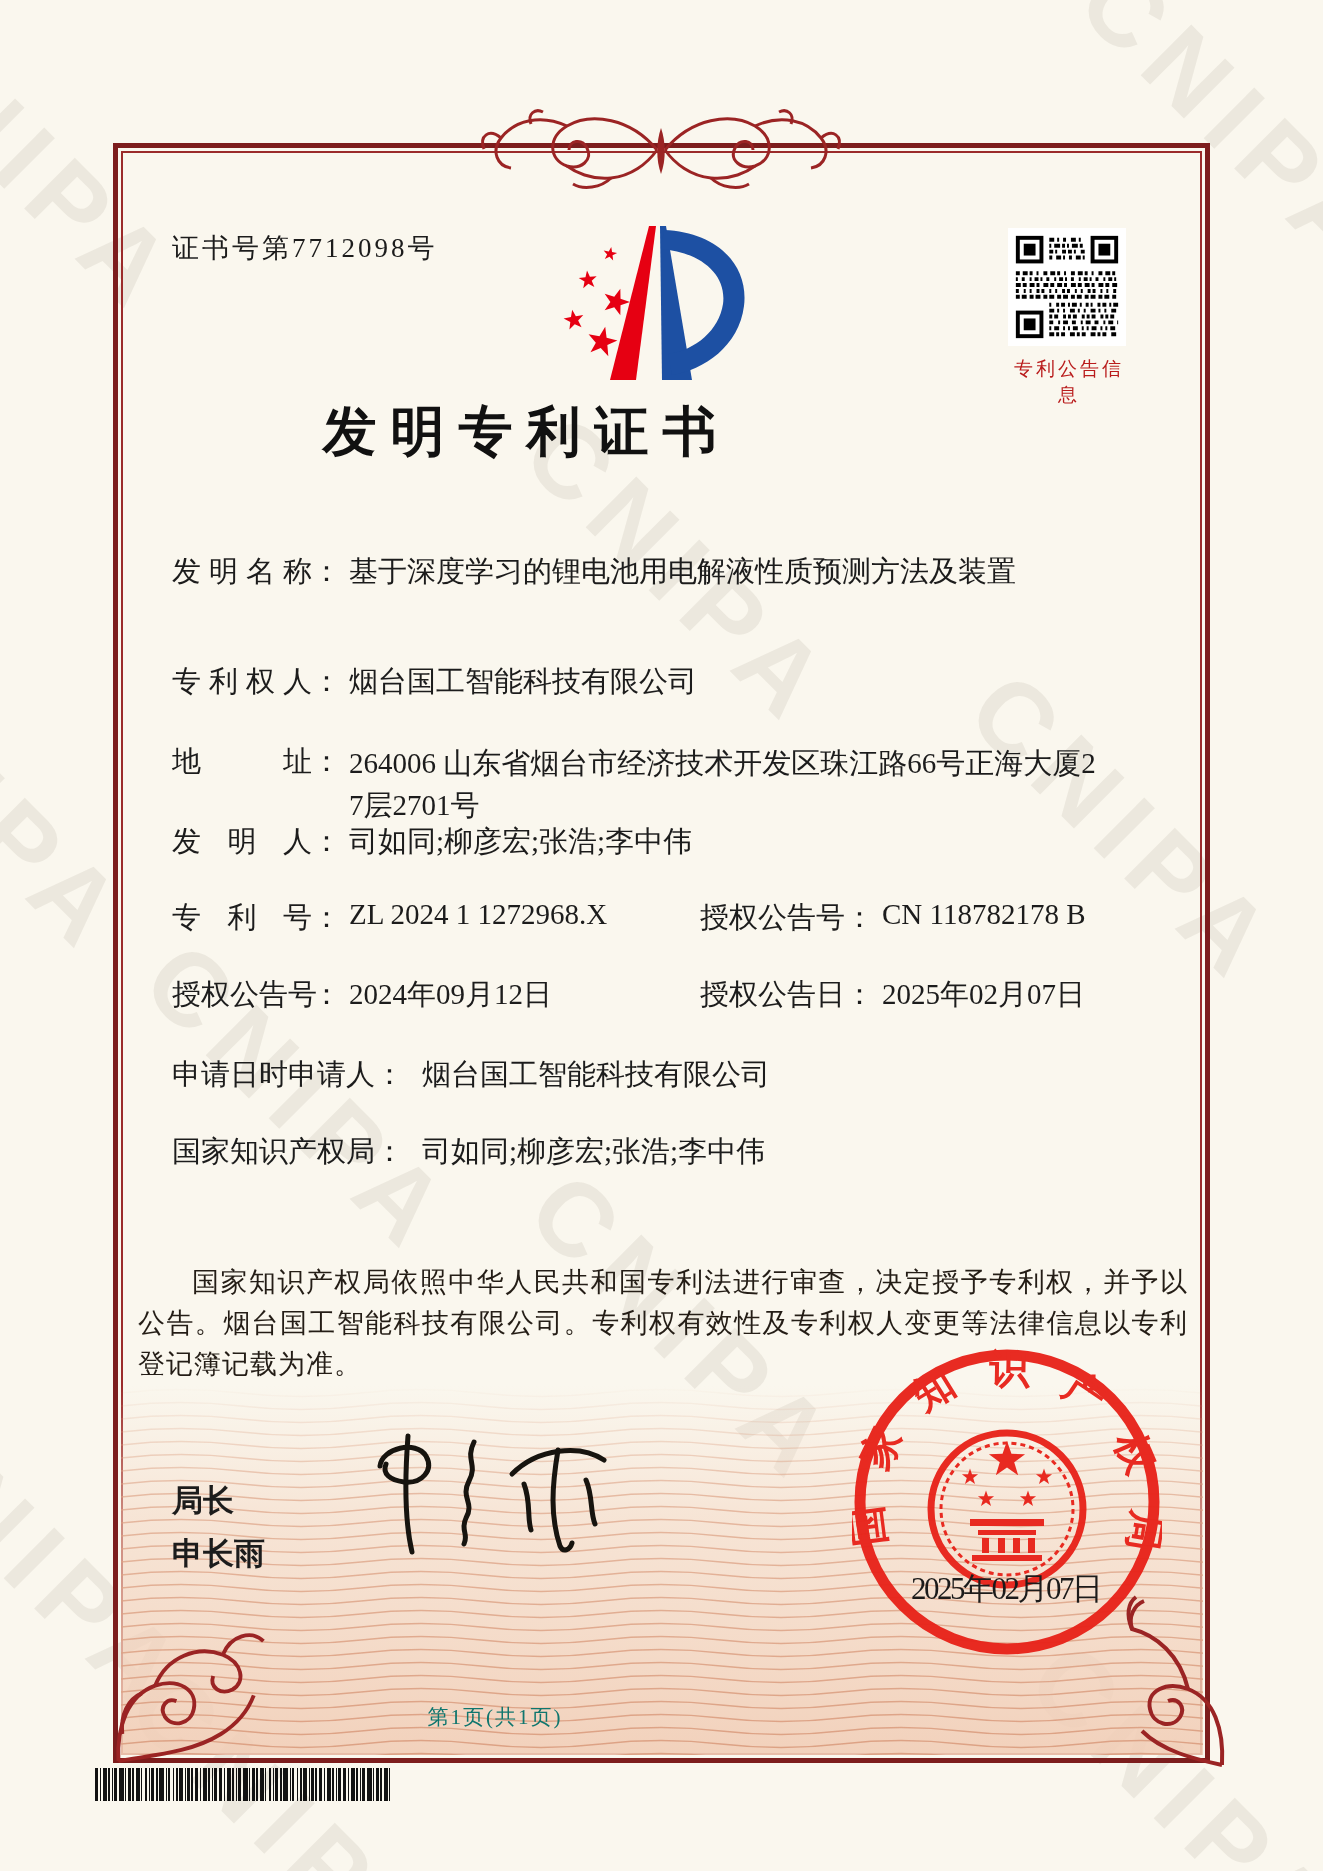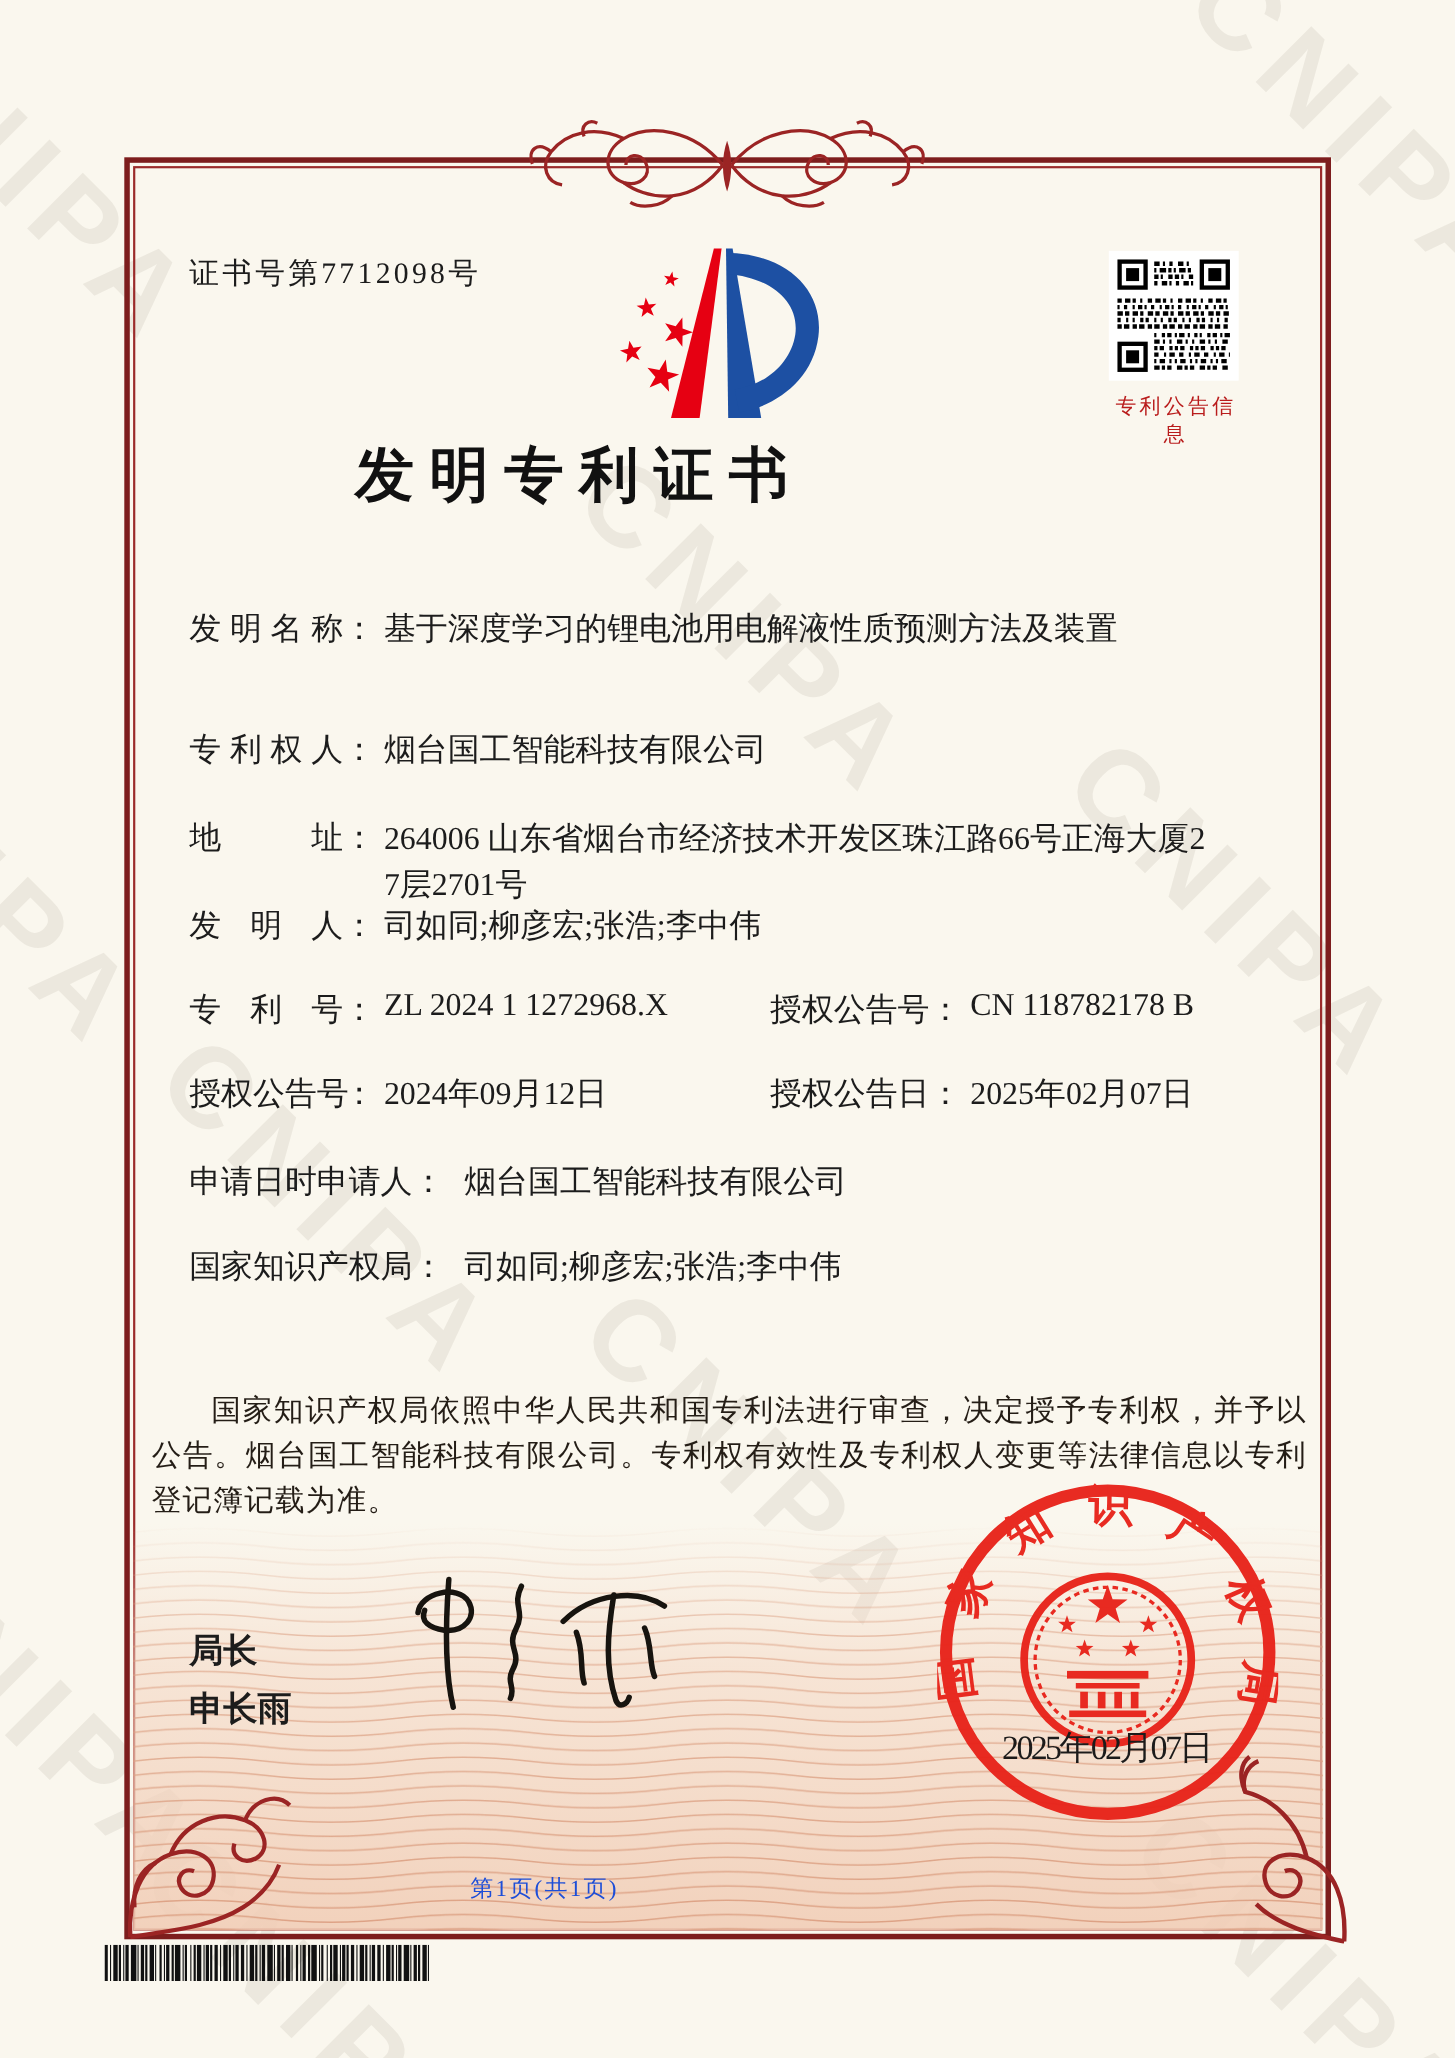--- a/index.html
+++ b/index.html
@@ -39,21 +39,21 @@
   .val{display:inline-block;margin-left:8px;vertical-align:top;}
   .addr-val{white-space:normal;line-height:1.45;}
   .statement{left:138px;top:1262px;width:1050px;font-size:27px;line-height:41px;
     text-indent:2em;text-align:justify;letter-spacing:1px;color:#241d16;}
   .director-label{left:172px;top:1480px;font-size:31px;font-weight:bold;
     font-family:"Liberation Sans","DejaVu Sans",sans-serif;}
   .director-name{left:172px;top:1533px;font-size:31px;font-weight:bold;
     font-family:"Liberation Sans","DejaVu Sans",sans-serif;}
   .signature{left:352px;top:1420px;width:280px;height:160px;}
   .seal{left:852px;top:1347px;width:310px;height:310px;opacity:.96;}
-  .footer-page{left:380px;top:1703px;width:230px;text-align:center;font-size:21px;letter-spacing:2px;color:#1d4ed8;}
+  .footer-page{left:380px;top:1703px;width:230px;text-align:center;font-size:21px;letter-spacing:2px;color:#0f766e;}
   .barcode{left:95px;top:1768px;width:298px;height:33px;}
   .flourish-bl{left:106px;top:1618px;width:165px;height:145px;}
   .flourish-br{left:1120px;top:1595px;width:110px;height:172px;transform:scaleX(-1);}
   .ornament{left:471px;top:100px;width:380px;height:92px;}
 </style>
 </head>
 <body>
 
 <div class="wm" style="left:-70px;top:-20px">CNIPA</div>
 <div class="wm" style="left:1140px;top:-60px">CNIPA</div>

